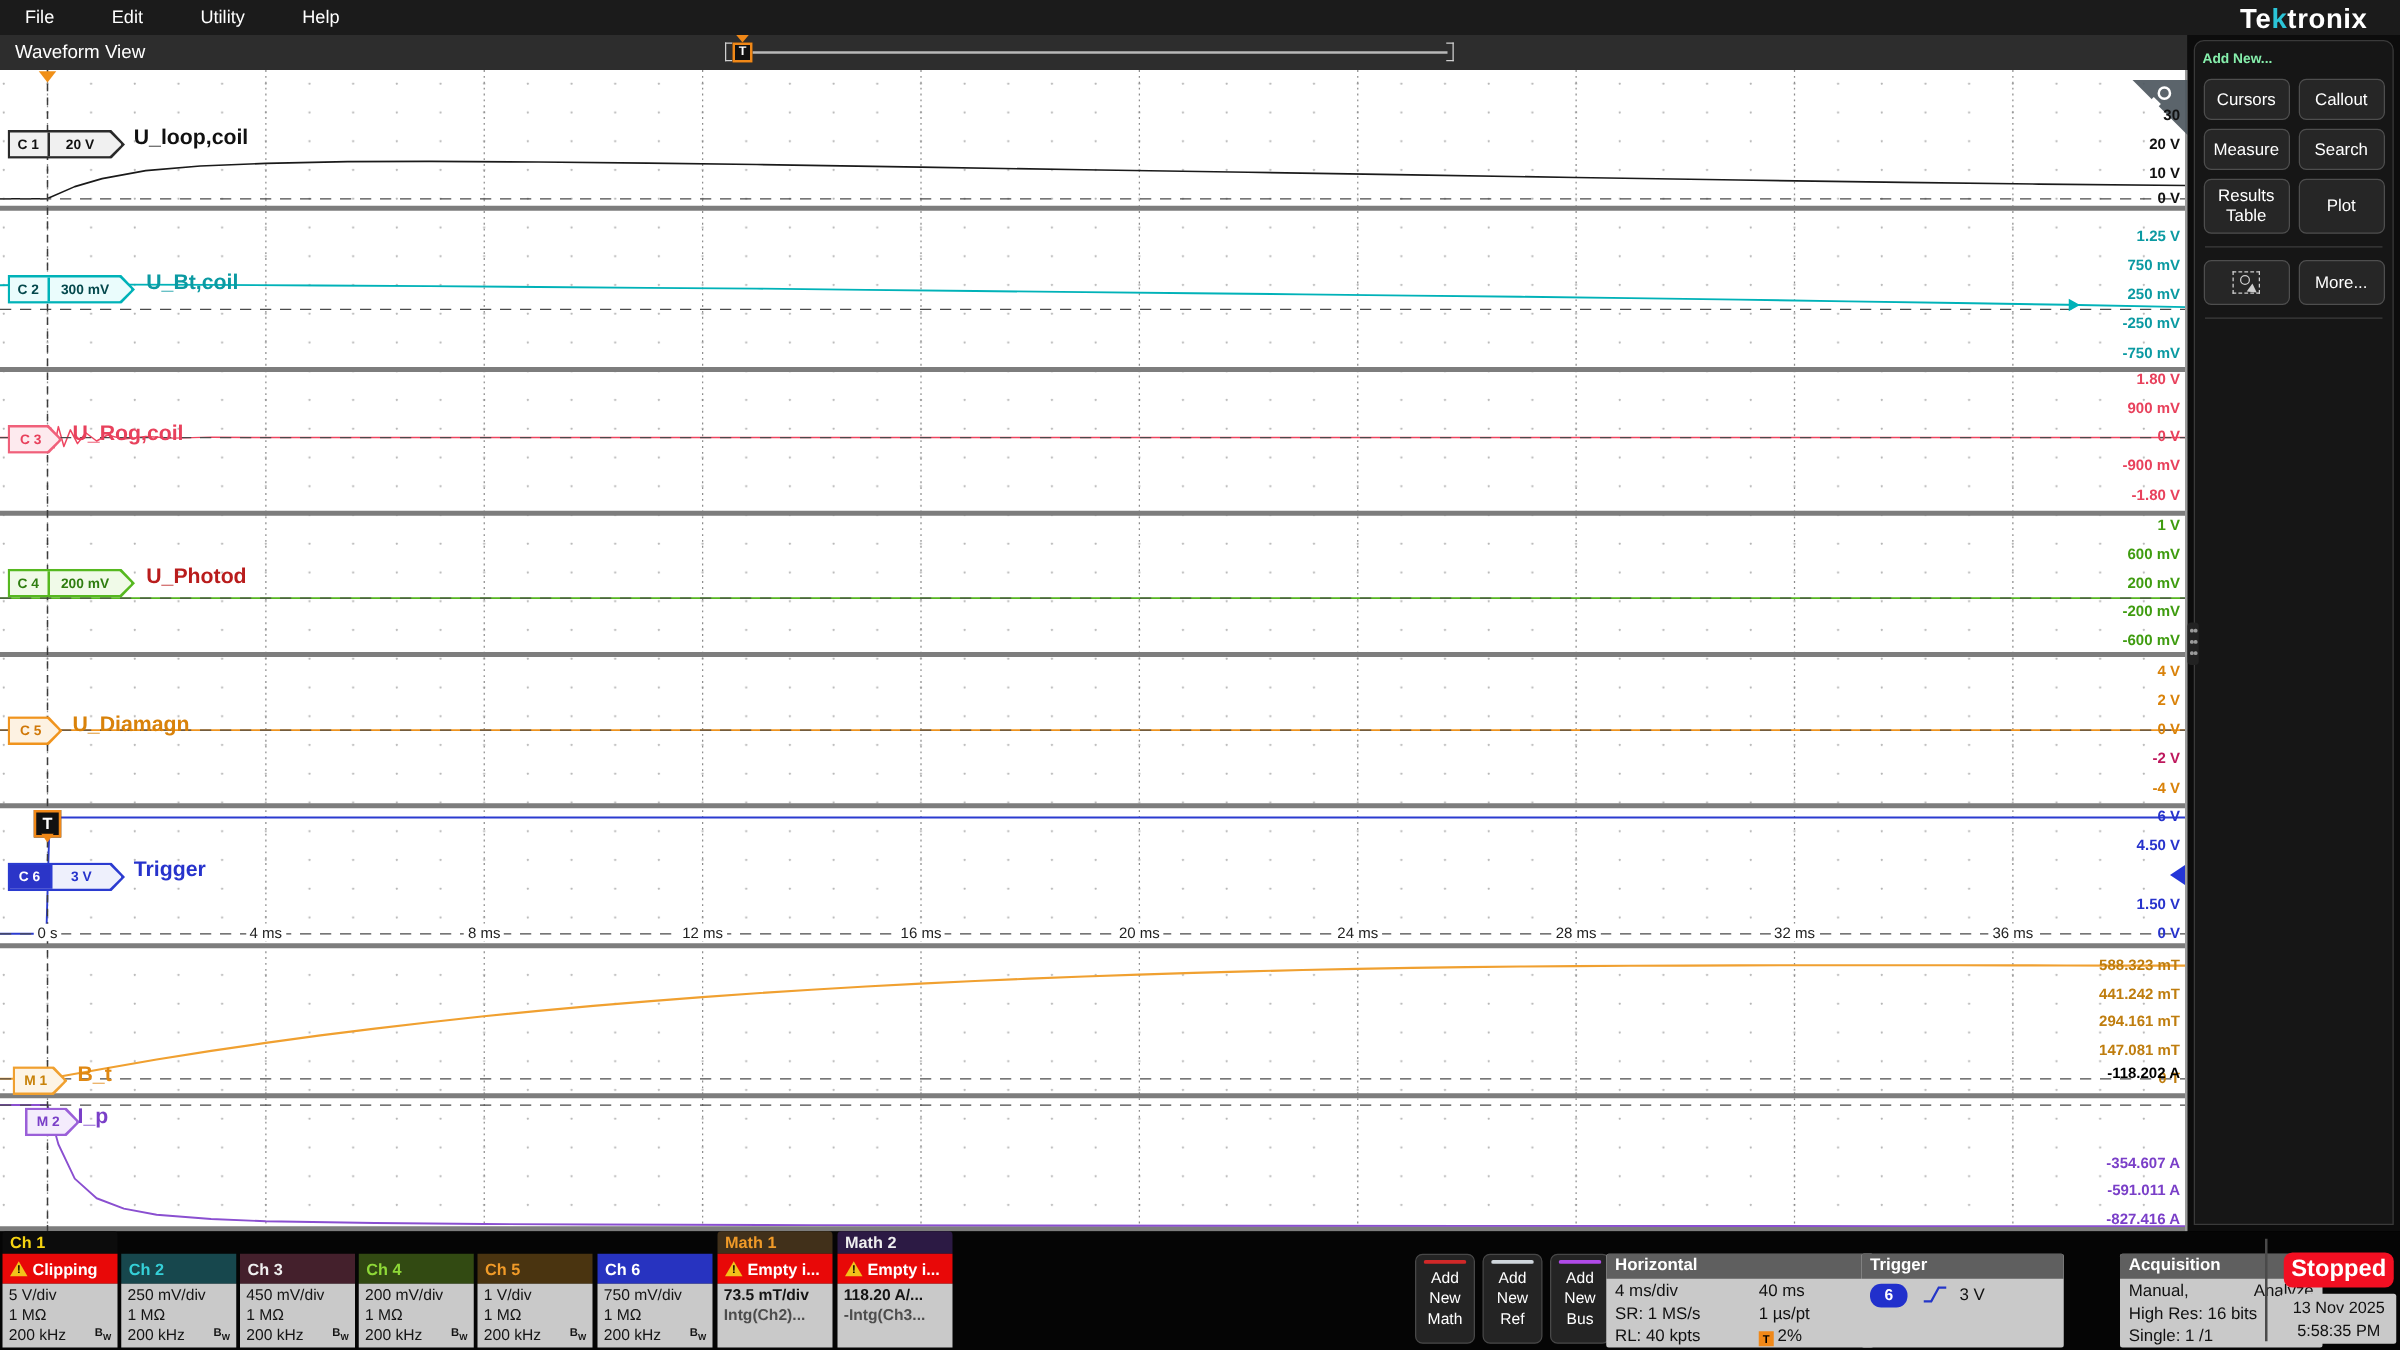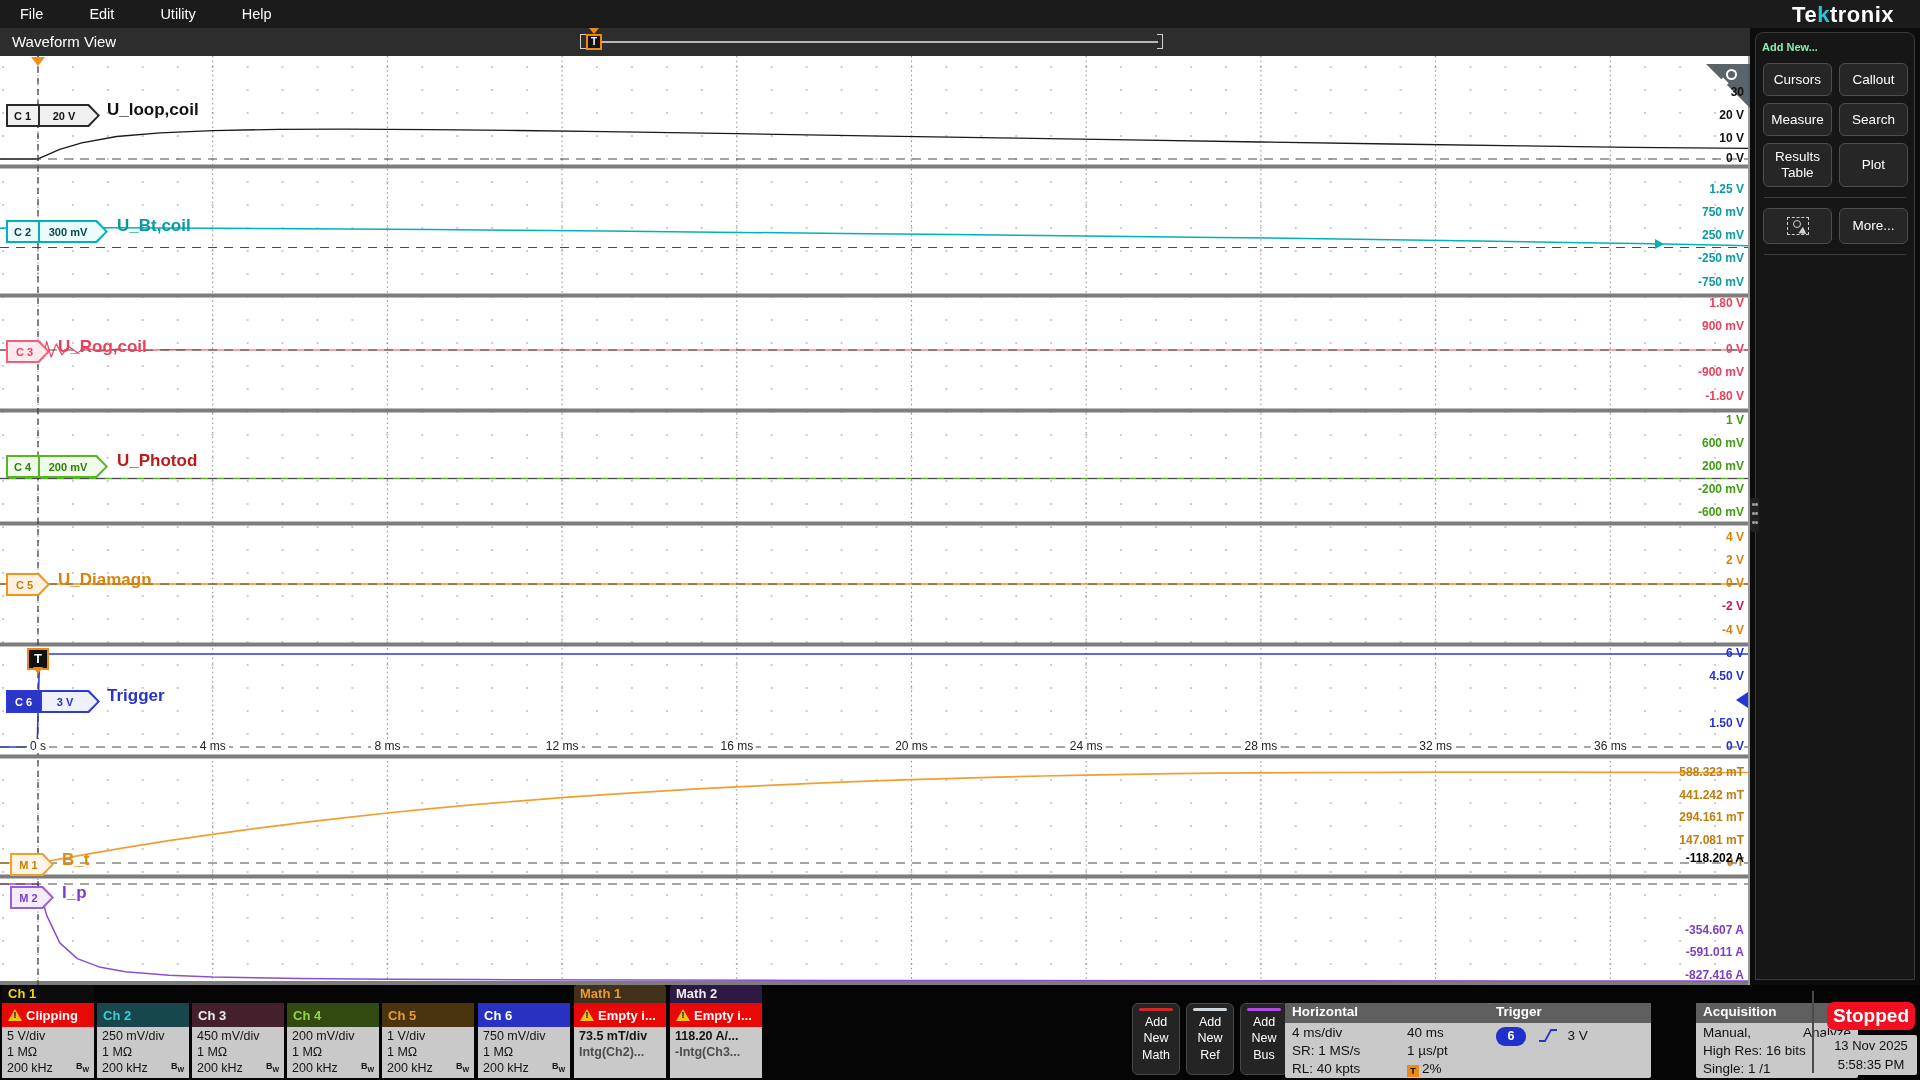--- a/index.html
+++ b/index.html
@@ -62,21 +62,21 @@
     border:2px solid #fff; border-radius:50%; }
   .cz-handle { position:absolute; left:1721px; top:24px; width:8px; height:2.5px; background:#fff; transform:rotate(45deg); }
   .grip { position:absolute; left:1750px; top:470px; width:9px; height:34px; background:#222; border-radius:3px; }
   .grip i { position:absolute; left:2px; top:5px; width:2.5px; height:2.5px; border-radius:50%; background:#9a9a9a;
     box-shadow:3px 0 0 #9a9a9a, 0 9px 0 #9a9a9a, 3px 9px 0 #9a9a9a, 0 18px 0 #9a9a9a, 3px 18px 0 #9a9a9a; }
   
   .sidepanel { position:absolute; left:1750px; top:0; width:170px; height:957px; background:#0c0c0c; }
   .sp-box { position:absolute; left:5px; top:4px; width:160px; height:948px; background:#161616;
     border:1px solid #3a3a3a; border-radius:8px 8px 0 0; padding:6px 6px; }
   .sp-title { color:#86efac; font-size:11px; font-weight:bold; text-align:left; margin:2px 0 10px; }
-  .sp-grid { display:flex; flex-wrap:wrap; gap:7px; justify-content:flex-end; }
+  .sp-grid { display:flex; flex-wrap:wrap; gap:7px; justify-content:center; }
   .spbtn { width:69px; min-height:33px; background:#262626; border:1px solid #4e4e4e; border-radius:6px;
     color:#fff; font-size:13.5px; display:flex; align-items:center; justify-content:center; text-align:center;
     line-height:1.15; padding:3px 2px; cursor:pointer; }
   .sp-sep { height:1px; background:#3c3c3c; margin:10px 2px; }
   .zoomsel { position:relative; width:22px; height:18px; border:1.5px dashed #cfcfcf; }
   .zoomsel i { position:absolute; left:5px; top:2px; width:8px; height:8px; border:1.5px solid #cfcfcf; border-radius:50%; }
   .zoomsel b { position:absolute; left:12px; top:10px; width:0; height:0;
     border-top:4px solid transparent; border-bottom:4px solid transparent; border-left:7px solid #cfcfcf; transform:rotate(35deg); }
   
   .bottombar { position:absolute; left:0; top:985px; width:1920px; height:95px; background:#050505; }
@@ -236,21 +236,21 @@
       </div>
       <div class="chlabel" style="left:107px;top:630px;color:#2733cc">Trigger</div>
 
       <div class="badge small" style="left:10px;top:797px;width:44px;--bc:#f0a030;--bf:#fdf4e6;--bt:#c8820a">
         <div class="badge-fill">
             <span class="bid">M 1</span>
           </div>
       </div>
       <div class="chlabel" style="left:62px;top:794px;color:#e08812">B_t</div>
 
-      <div class="badge small" style="left:10px;top:830px;width:44px;--bc:#9a5fd8;--bf:#f4ecfc;--bt:#7a3fc8">
+      <div class="badge small" style="left:20px;top:830px;width:44px;--bc:#9a5fd8;--bf:#f4ecfc;--bt:#7a3fc8">
         <div class="badge-fill">
             <span class="bid">M 2</span>
           </div>
       </div>
       <div class="chlabel" style="left:62px;top:827px;color:#7a3fc8">I_p</div>
 
       <div class="toptri"></div>
       <div class="lvlarrow"></div>
       <div class="c2arrow"></div>
       <div class="cornerzoom"></div>

